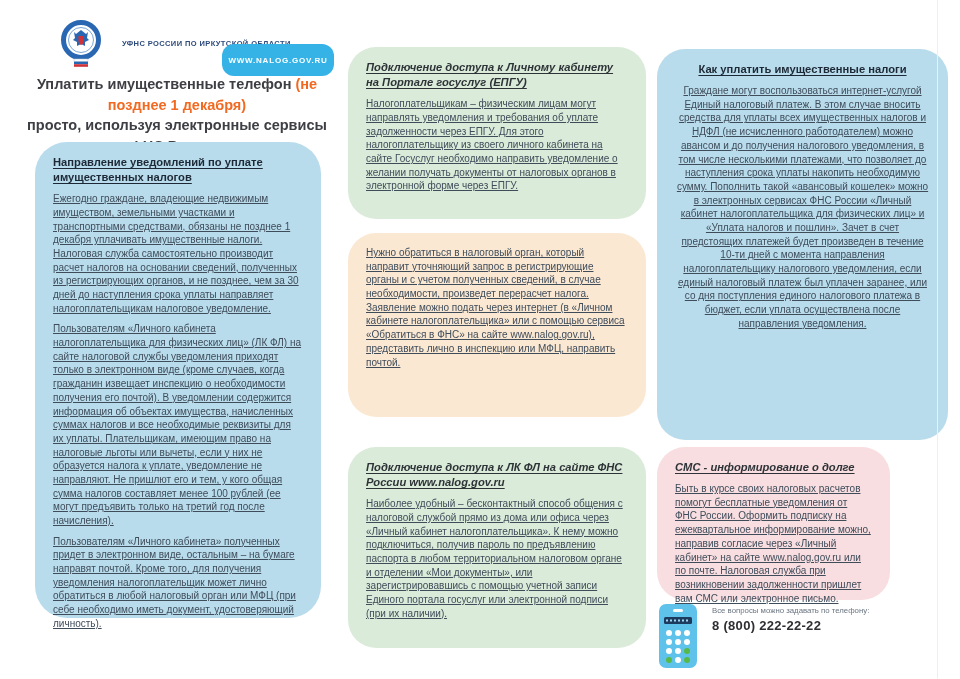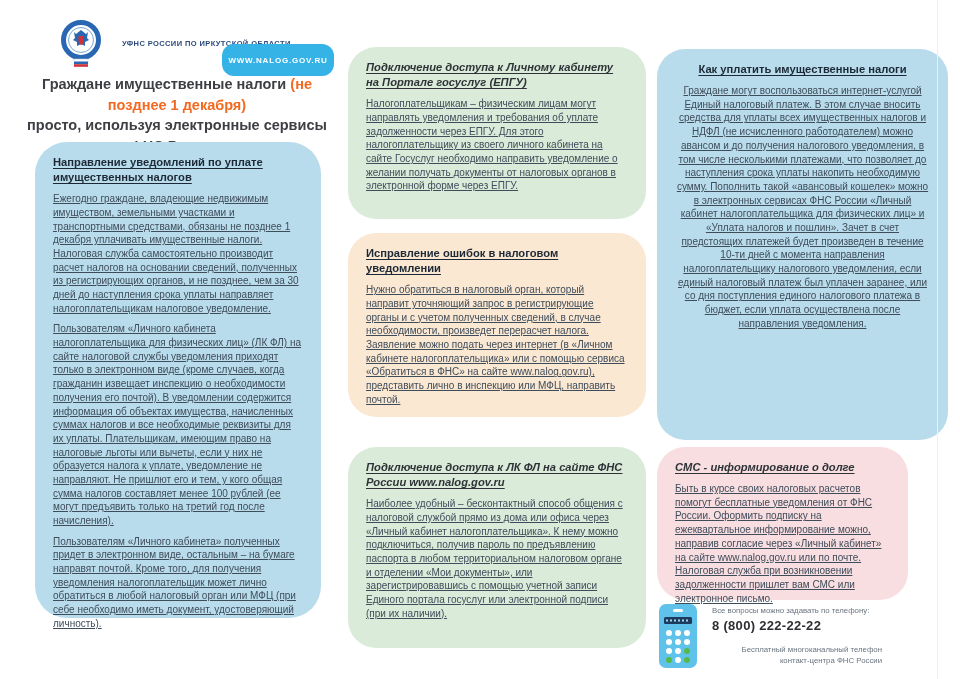--- a/index.html
+++ b/index.html
@@ -27,21 +27,21 @@
   .blue{background:#b9dcec;}
   .green{background:#dbebd9;}
   .peach{background:#fae8d3;}
   .pink{background:#f8dee0;}
 
   .card-left{left:35px;top:142px;width:286px;height:476px;border-radius:32px;}
   .card-epgu{left:348px;top:47px;width:298px;height:172px;}
   .card-errors{left:348px;top:233px;width:298px;height:184px;}
   .card-lkfl{left:348px;top:447px;width:298px;height:201px;}
   .card-how{left:657px;top:49px;width:291px;height:391px;text-align:center;}
-  .card-sms{left:657px;top:447px;width:251px;height:153px;}
+  .card-sms{left:657px;top:447px;width:233px;height:153px;}
 
   
   .phone-block{position:absolute;left:658px;top:602px;width:290px;height:70px;text-align:right;}
   .phone-icon{position:absolute;left:0;top:1px;width:40px;height:66px;}
   .phone-prompt{position:absolute;left:54px;top:4px;font-size:7.8px;color:#6a7480;}
   .phone-number{position:absolute;left:54px;top:16px;font-size:13px;font-weight:bold;color:#2e2e33;letter-spacing:.3px;}
   .phone-note{position:absolute;left:54px;top:42px;width:170px;font-size:7.8px;line-height:1.45;color:#6a7480;}
 
   .edge-line{position:absolute;right:22px;top:0;width:1px;height:679px;background:#efefef;}
 </style>
@@ -58,39 +58,38 @@
       <path d="M18.5 16 h5 v5 q0 3 -2.5 4 q-2.5 -1 -2.5 -4 Z" fill="#cf3339"></path>
       <rect x="14" y="39" width="14" height="2.6" fill="#ffffff" stroke="#b9c6d6" stroke-width="0.5"></rect>
       <rect x="14" y="41.6" width="14" height="2.6" fill="#2a67b2"></rect>
       <rect x="14" y="44.2" width="14" height="2.6" fill="#cf3339"></rect>
     </svg>
   </div>
   <div class="org-name">УФНС РОССИИ ПО ИРКУТСКОЙ ОБЛАСТИ</div>
   <div class="site-pill">WWW.NALOG.GOV.RU</div>
 
   <div class="title">
-    <span>Граждане имущественные налоги </span><span class="hl">(не позднее 1 декабря)</span><br>
+    <span>Уплатить имущественные телефон </span><span class="hl">(не позднее 1 декабря)</span><br>
     <span>просто, используя электронные сервисы ФНС России,</span><br>
     <span>и на Едином портале госуслуг</span>
   </div>
 
   <div class="card blue card-left">
     <h3>Направление уведомлений по уплате имущественных налогов</h3>
     <p>Ежегодно граждане, владеющие недвижимым имуществом, земельными участками и транспортными средствами, обязаны не позднее 1 декабря уплачивать имущественные налоги. Налоговая служба самостоятельно производит расчет налогов на основании сведений, полученных из регистрирующих органов, и не позднее, чем за 30 дней до наступления срока уплаты направляет налогоплательщикам налоговое уведомление.</p>
     <p>Пользователям «Личного кабинета налогоплательщика для физических лиц» (ЛК ФЛ) на сайте налоговой службы уведомления приходят только в электронном виде (кроме случаев, когда гражданин извещает инспекцию о необходимости получения его почтой). В уведомлении содержится  информация об объектах имущества, начисленных суммах налогов и все необходимые реквизиты для их уплаты. Плательщикам, имеющим право на налоговые льготы или вычеты, если у них не образуется налога к уплате, уведомление не направляют. Не пришлют его и тем, у кого общая сумма налогов составляет менее 100 рублей (ее могут предъявить только на третий год после начисления).</p>
     <p>Пользователям «Личного кабинета»  полученных придет в электронном виде, остальным – на бумаге направят почтой. Кроме того, для получения уведомления налогоплательщик может лично обратиться в любой налоговый орган или МФЦ (при себе необходимо иметь документ, удостоверяющий личность).</p>
   </div>
 
   <div class="card green card-epgu">
     <h3 class="it">Подключение доступа к Личному кабинету на Портале госуслуг (ЕПГУ)</h3>
     <p>Налогоплательщикам – физическим лицам могут направлять уведомления и требования об уплате задолженности через ЕПГУ. Для этого налогоплательщику из своего личного кабинета на сайте Госуслуг необходимо направить уведомление о желании получать документы от налоговых органов в электронной форме через ЕПГУ.</p>
   </div>
 
   <div class="card peach card-errors">
-    <h3>Исправление ошибок в налоговом  уведомлении</h3>
     <p>Нужно обратиться в налоговый орган, который направит уточняющий запрос в регистрирующие органы и с учетом полученных сведений, в случае необходимости, произведет перерасчет налога. Заявление можно подать через интернет (в «Личном кабинете налогоплательщика» или с помощью сервиса «Обратиться в ФНС» на сайте www.nalog.gov.ru), представить лично в инспекцию или МФЦ, направить почтой.</p>
   </div>
 
   <div class="card green card-lkfl">
     <h3 class="it">Подключение доступа к ЛК ФЛ на сайте ФНС России www.nalog.gov.ru</h3>
     <p>Наиболее удобный – бесконтактный способ общения с налоговой службой прямо из дома или офиса через «Личный кабинет налогоплательщика». К нему можно подключиться, получив пароль по предъявлению паспорта в любом территориальном налоговом органе и отделении «Мои документы», или зарегистрировавшись с помощью учетной записи Единого портала госуслуг или электронной подписи (при их наличии).</p>
   </div>
 
   <div class="card blue card-how">
     <h3>Как уплатить имущественные налоги</h3>
@@ -127,17 +126,16 @@
         </g>
         <g fill="#57b947">
           <circle cx="29" cy="48" r="3"></circle>
           <circle cx="11" cy="57" r="3"></circle>
           <circle cx="29" cy="57" r="3"></circle>
         </g>
       </svg>
     </div>
     <div class="phone-prompt">Все вопросы можно задавать по телефону:</div>
     <div class="phone-number">8 (800) 222-22-22</div>
-    <div class="phone-note">Бесплатный многоканальный телефон контакт-центра ФНС России</div>
   </div>
 
   <div class="edge-line"></div>
 </div>
 
 </body></html>

